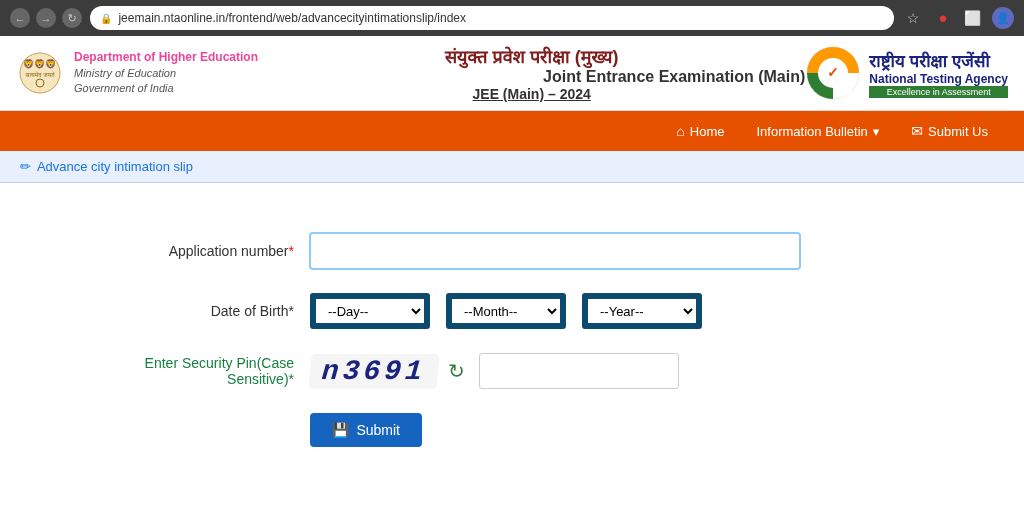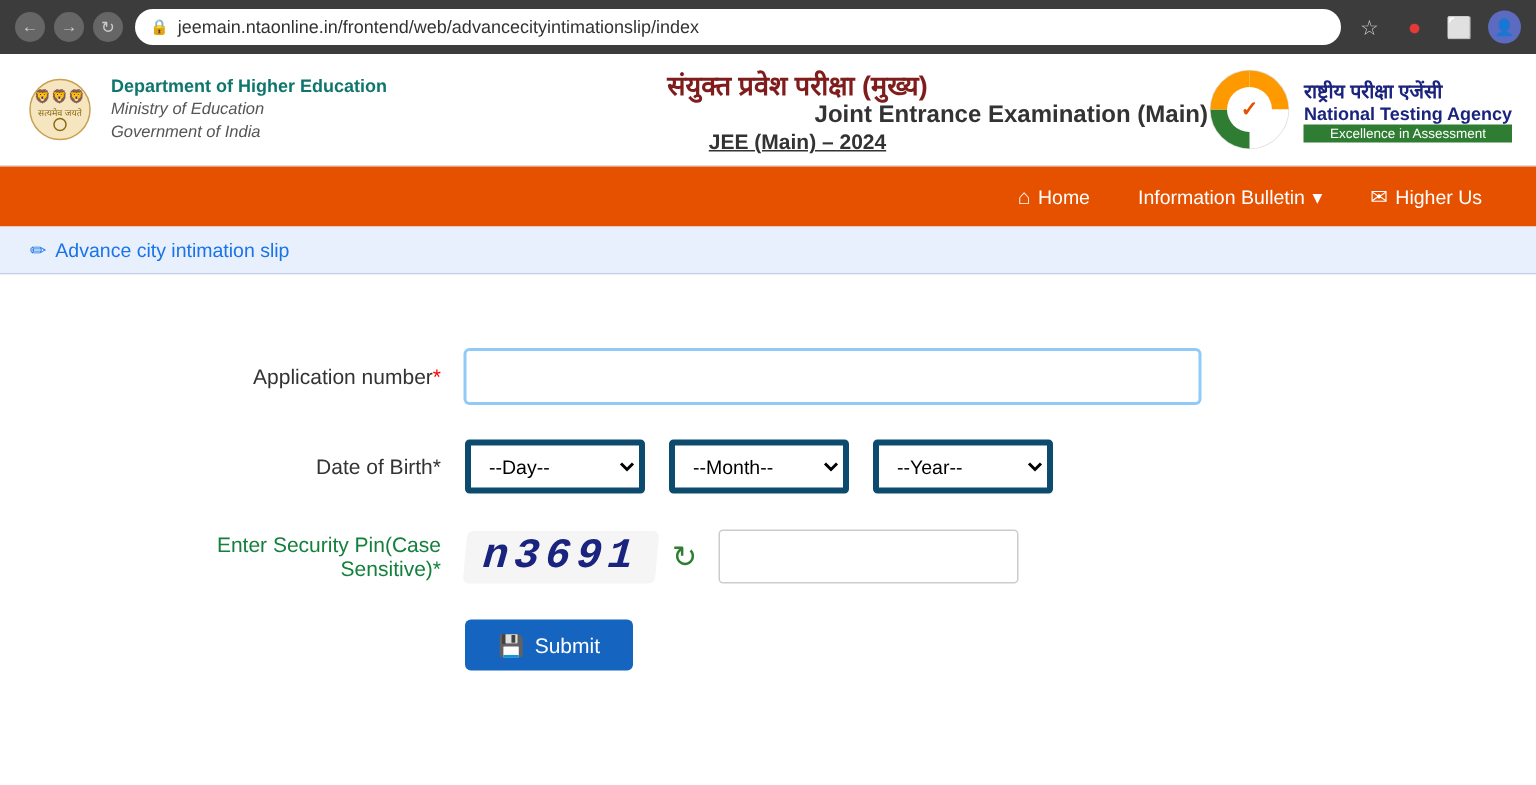--- a/index.html
+++ b/index.html
@@ -37,30 +37,30 @@
     .site-header {
       background: #fff;
       display: flex;
       align-items: center;
       padding: 8px 16px;
       justify-content: space-between;
       border-bottom: 1px solid #ddd;
     }
     .header-left { display: flex; align-items: center; gap: 10px; }
     .header-dept { font-size: 11px; line-height: 1.4; }
-    .header-dept .dept-name { font-weight: bold; font-size: 12px; color: #0f766e; }
+    .header-dept .dept-name { font-weight: bold; font-size: 12px; color: #ec4899; }
     .header-dept .dept-sub { color: #555; font-size: 11px; font-style: italic; }
     .header-center { text-align: center; flex: 1; }
     .header-center .hindi-title { font-size: 18px; font-weight: bold; color: #7f1d1d; }
     .header-center .eng-title { font-size: 16px; font-weight: bold; color: #333; text-align: right; }
     .header-center .exam-year { font-size: 14px; font-weight: bold; color: #333; text-decoration: underline; }
     .header-right { display: flex; align-items: center; gap: 10px; }
     .nta-logo { display: flex; align-items: center; gap: 8px; }
     .nta-text { font-size: 11px; }
-    .nta-text .nta-hindi { font-size: 13px; font-weight: bold; color: #1a237e; display: block; }
+    .nta-text .nta-hindi { font-size: 17px; font-weight: bold; color: #1a237e; display: block; }
     .nta-text .nta-name { font-size: 12px; font-weight: bold; color: #1a237e; display: block; }
     .nta-text .nta-tagline { font-size: 9px; background: #2e7d32; color: #fff; padding: 1px 4px; display: block; text-align: center; }
 
     
     .nav-bar {
       background: #e65100;
       height: 40px;
       display: flex;
       align-items: center;
       justify-content: flex-end;
@@ -132,21 +132,21 @@
       font-size: 14px;
       outline: none;
       box-shadow: 0 0 0 1px #90caf9;
     }
 
     .dob-row { display: flex; align-items: center; margin-bottom: 24px; }
     .dob-label { width: 220px; text-align: right; padding-right: 16px; font-size: 14px; color: #333; flex-shrink: 0; }
     .dob-selects { display: flex; gap: 16px; }
     .dob-select {
       height: 36px;
-      border: 4px solid #0c4a6e;
+      border: 6px solid #0c4a6e;
       border-radius: 3px;
       padding: 0 8px;
       font-size: 13px;
       cursor: pointer;
       background: #fff;
       min-width: 120px;
     }
 
     .captcha-row { display: flex; align-items: center; margin-bottom: 24px; gap: 0; }
     .captcha-label { width: 220px; text-align: right; padding-right: 16px; font-size: 14px; color: #15803d; flex-shrink: 0; }
@@ -272,21 +272,21 @@
   <a class="nav-item">
     <span class="nav-icon">⌂</span>
     <span>Home</span>
   </a>
   <a class="nav-item">
     <span>Information Bulletin</span>
     <span>▾</span>
   </a>
   <a class="nav-item">
     <span class="nav-icon">✉</span>
-    <span>Higher Us</span>
+    <span>Submit Us</span>
   </a>
 </div>
 
 <div class="breadcrumb-bar">
   <span style="font-size:13px;">✏</span>
   <span>Advance city intimation slip</span>
 </div>
 
 <div class="main-content">
   <div class="form-container">

